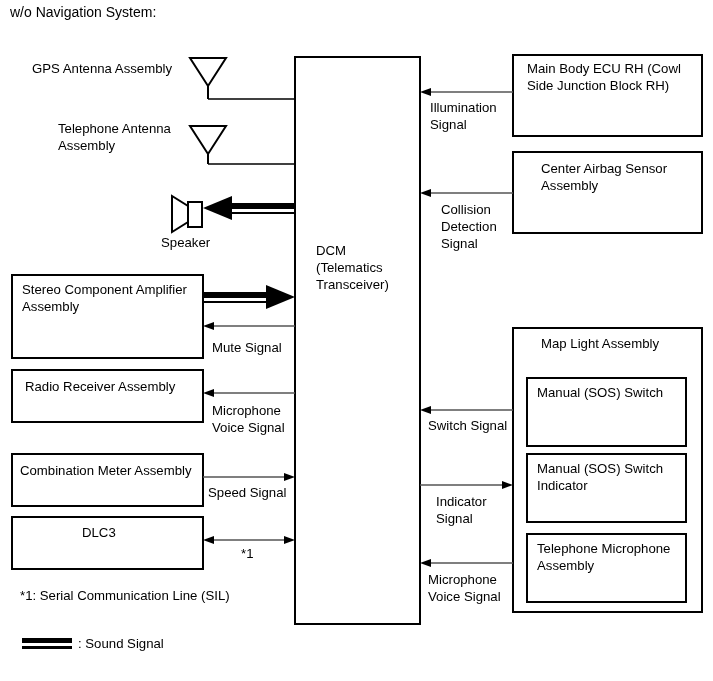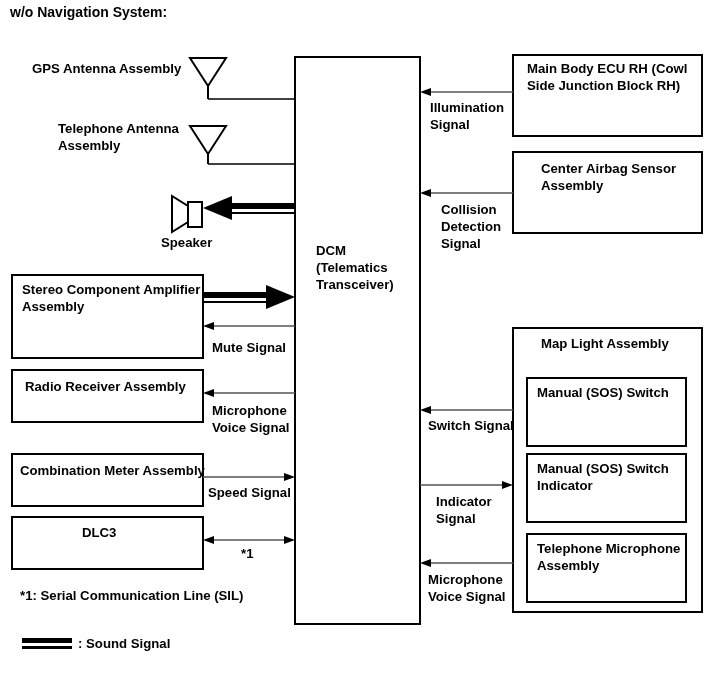--- a/index.html
+++ b/index.html
@@ -1,18 +1,18 @@
 <!DOCTYPE html>
 <html><head>
 <meta charset="utf-8">
 <style>
   html,body{margin:0;padding:0;background:#ffffff;}
   body{width:713px;height:681px;overflow:hidden;
        font-family:"Liberation Sans","DejaVu Sans",sans-serif;color:#000;}
-  #stage{position:relative;width:713px;height:681px;font-weight:bold;}
+  #stage{position:relative;width:713px;height:681px;}
   svg{position:absolute;top:0;left:0;display:block;}
   .bx{fill:#ffffff;stroke:#000000;stroke-width:2;}
   .ln{stroke:#555555;stroke-width:1.4;fill:none;}
   .lnk{stroke:#000000;stroke-width:1.4;fill:none;}
   .sym{fill:none;stroke:#000000;stroke-width:2;}
   .symf{fill:#ffffff;stroke:#000000;stroke-width:2;}
   .head{fill:#000000;}
   .bar{fill:#000000;}
   text{font-family:"Liberation Sans","DejaVu Sans",sans-serif;fill:#000;}
   .t13{font-size:13.2px;}

